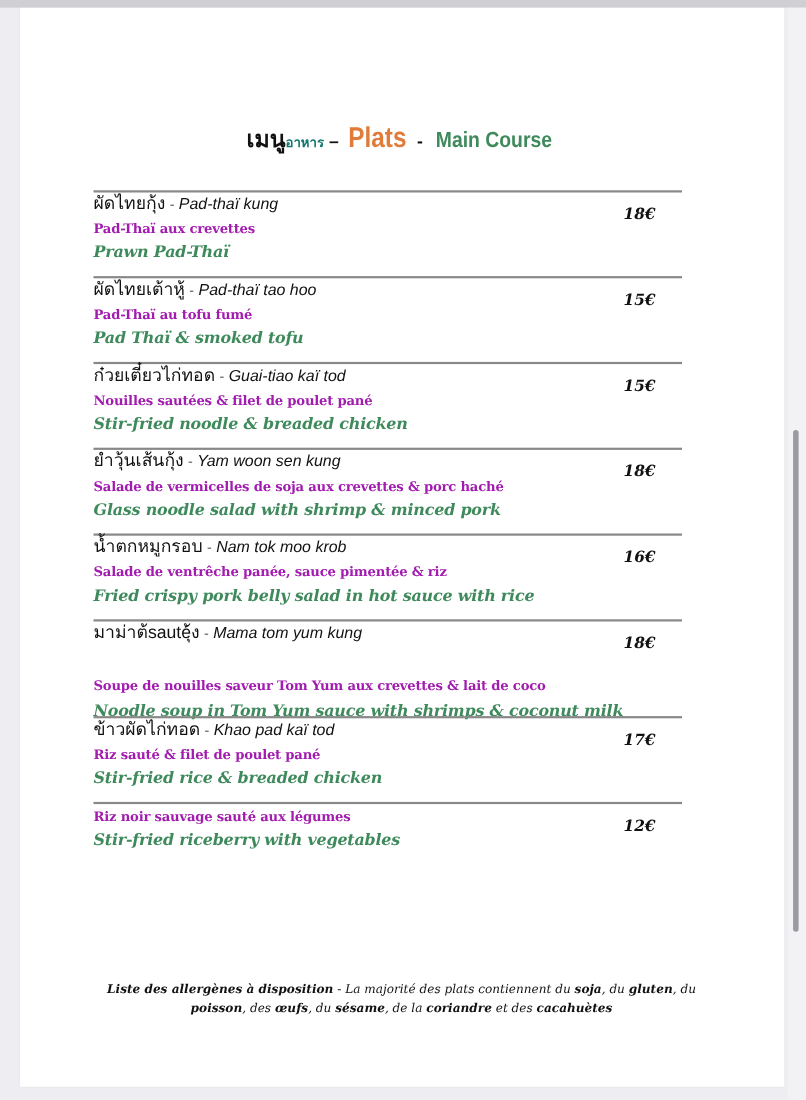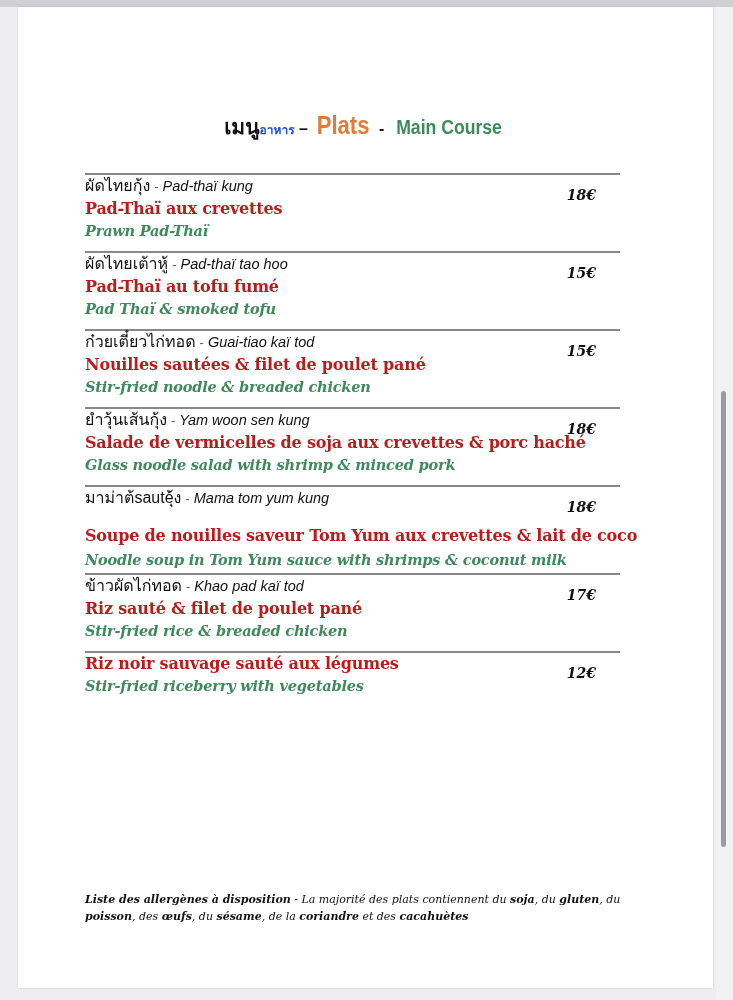--- a/index.html
+++ b/index.html
@@ -58,21 +58,21 @@
       font-family: "Liberation Sans", sans-serif;
     }
     .title .thai-big {
       font-weight: bold;
       font-size: 21px;
       color: #111;
     }
     .title .thai-small {
       font-weight: bold;
       font-size: 12px;
-      color: #1d4ed8;
+      color: #0f766e;
     }
     .title .dash {
       font-size: 16px;
       color: #111;
       font-weight: bold;
     }
     .title .fr {
       font-weight: bold;
       font-size: 26px;
       color: #e07b39;
@@ -122,44 +122,44 @@
       top: 12px;
       font-family: "DejaVu Serif", serif;
       font-weight: bold;
       font-style: italic;
       font-size: 14px;
       color: #111;
     }
     .fr-line {
       font-family: "DejaVu Serif", serif;
       font-weight: bold;
-      font-size: 16px;
+      font-size: 12px;
       line-height: 22px;
-      color: #b91c1c;
+      color: #a21caf;
       white-space: nowrap;
       letter-spacing: -0.2px;
     }
     .en-line {
       font-family: "DejaVu Serif", serif;
       font-weight: bold;
       font-style: italic;
       font-size: 14.5px;
       line-height: 22px;
       color: #3f8a5c;
       white-space: nowrap;
       letter-spacing: -0.2px;
     }
-    .item.tall .fr-line { margin-top: 14px; line-height: 24px; }
+    .item.tall .fr-line { margin-top: 24px; line-height: 24px; }
     .item.tall .en-line { line-height: 24px; }
     .footnote {
       position: absolute;
       left: 85px;
       top: 891px;
       width: 560px;
-      text-align: left;
+      text-align: center;
       font-family: "DejaVu Serif", serif;
       font-style: italic;
       font-size: 11px;
       line-height: 17px;
       color: #111;
     }
     .footnote b { font-weight: bold; }
   </style>
 </head>
 <body>
@@ -208,20 +208,28 @@
 
     <div class="item" style="height:76px">
       <div class="item-head">
         <span class="thai">ยำวุ้นเส้นกุ้ง</span><span class="sep">-</span><span class="roman">Yam woon sen kung</span>
       </div>
       <div class="price">18€</div>
       <div class="fr-line">Salade de vermicelles de soja aux crevettes &amp; porc haché</div>
       <div class="en-line">Glass noodle salad with shrimp &amp; minced pork</div>
     </div>
 
+    <div class="item" style="height:76px">
+      <div class="item-head">
+        <span class="thai">น้ำตกหมูกรอบ</span><span class="sep">-</span><span class="roman">Nam tok moo krob</span>
+      </div>
+      <div class="price">16€</div>
+      <div class="fr-line">Salade de ventrêche panée, sauce pimentée &amp; riz</div>
+      <div class="en-line">Fried crispy pork belly salad in hot sauce with rice</div>
+    </div>
 
     <div class="item tall" style="height:86px">
       <div class="item-head">
         <span class="thai">มาม่าต้sautéุ้ง</span><span class="sep">-</span><span class="roman">Mama tom yum kung</span>
       </div>
       <div class="price">18€</div>
       <div class="fr-line">Soupe de nouilles saveur Tom Yum aux crevettes &amp; lait de coco</div>
       <div class="en-line">Noodle soup in Tom Yum sauce with shrimps &amp; coconut milk</div>
     </div>
 

